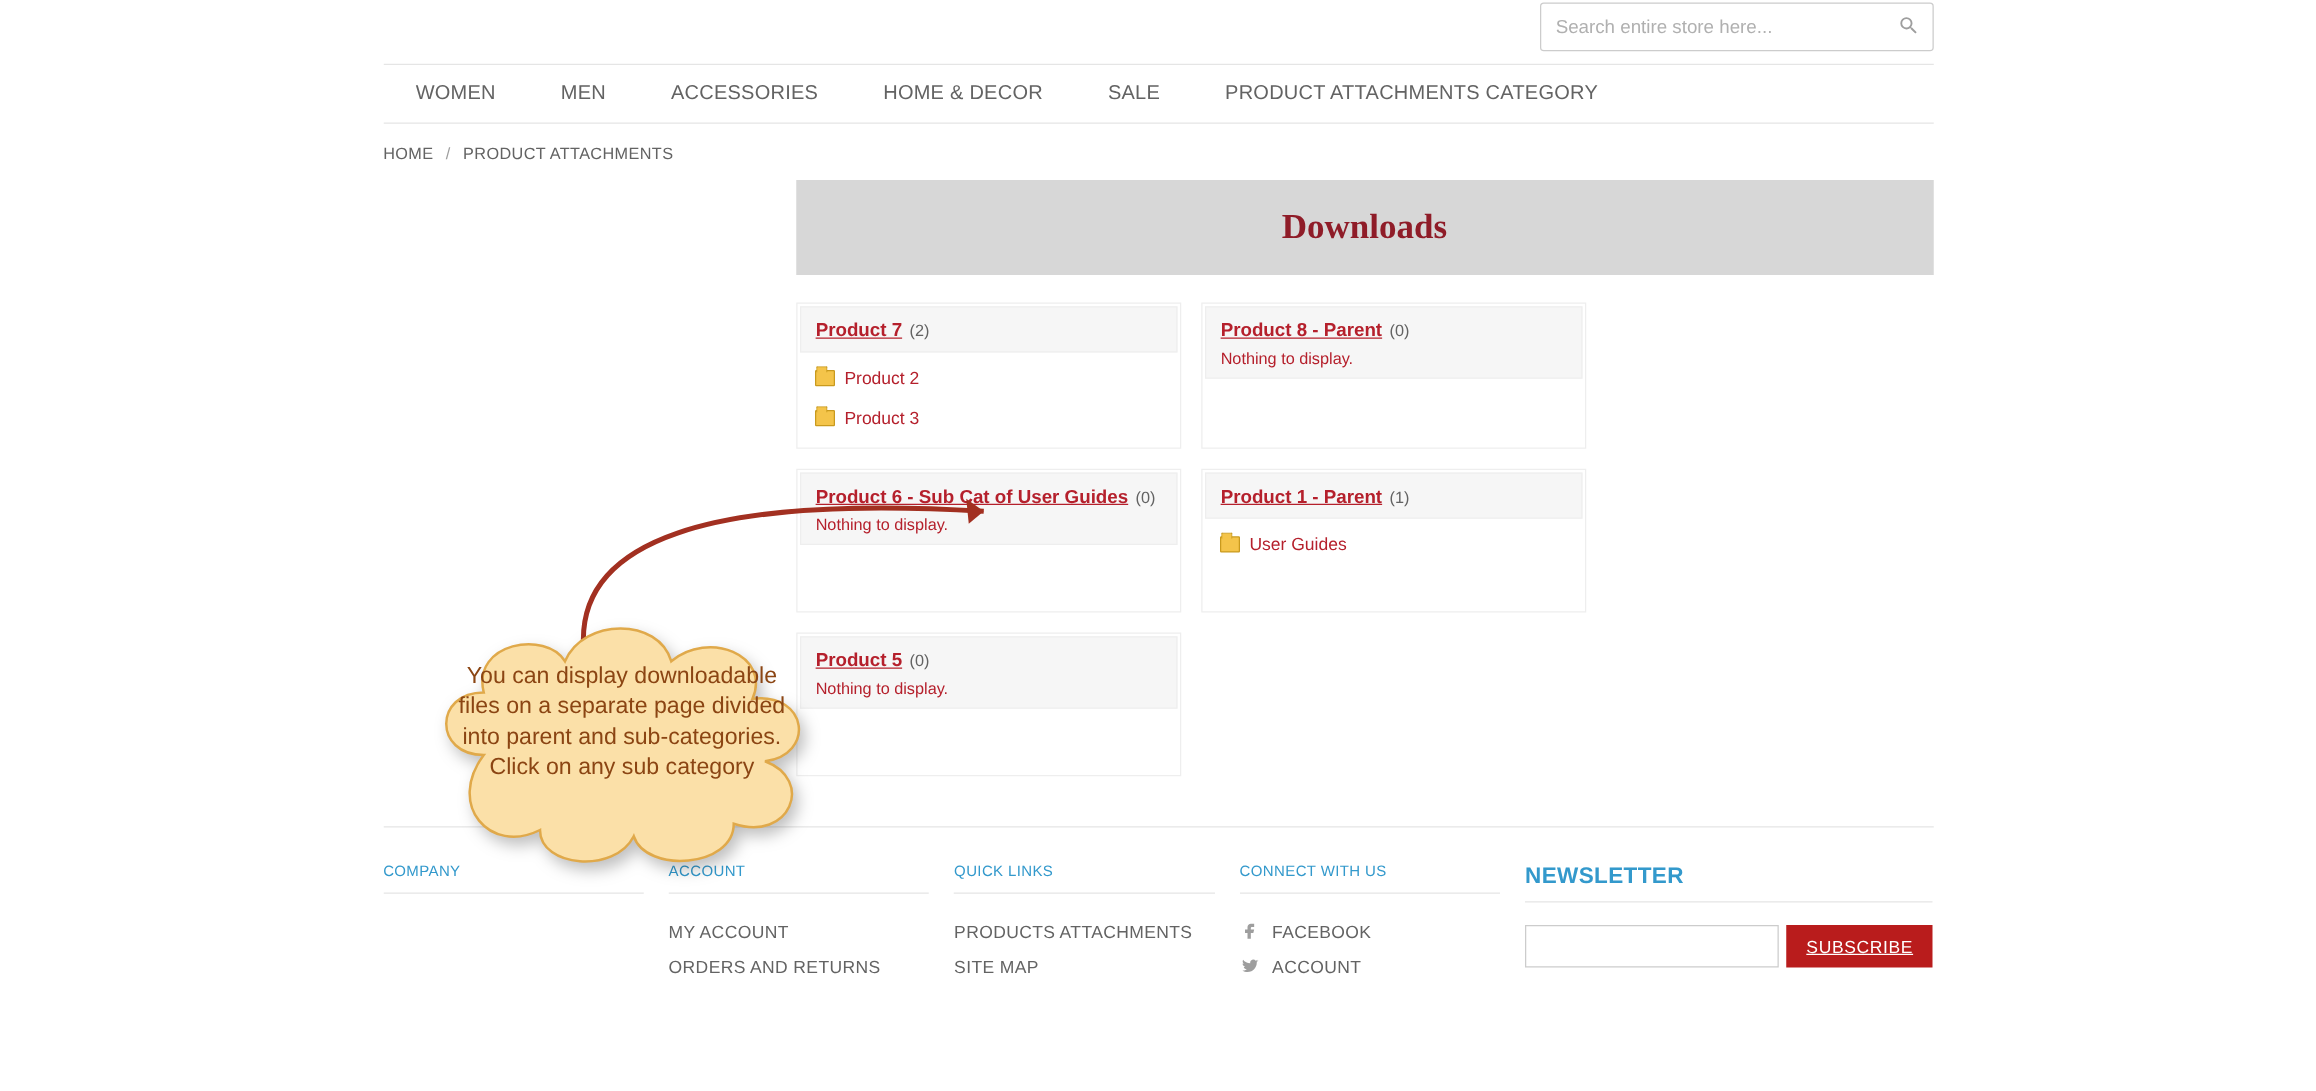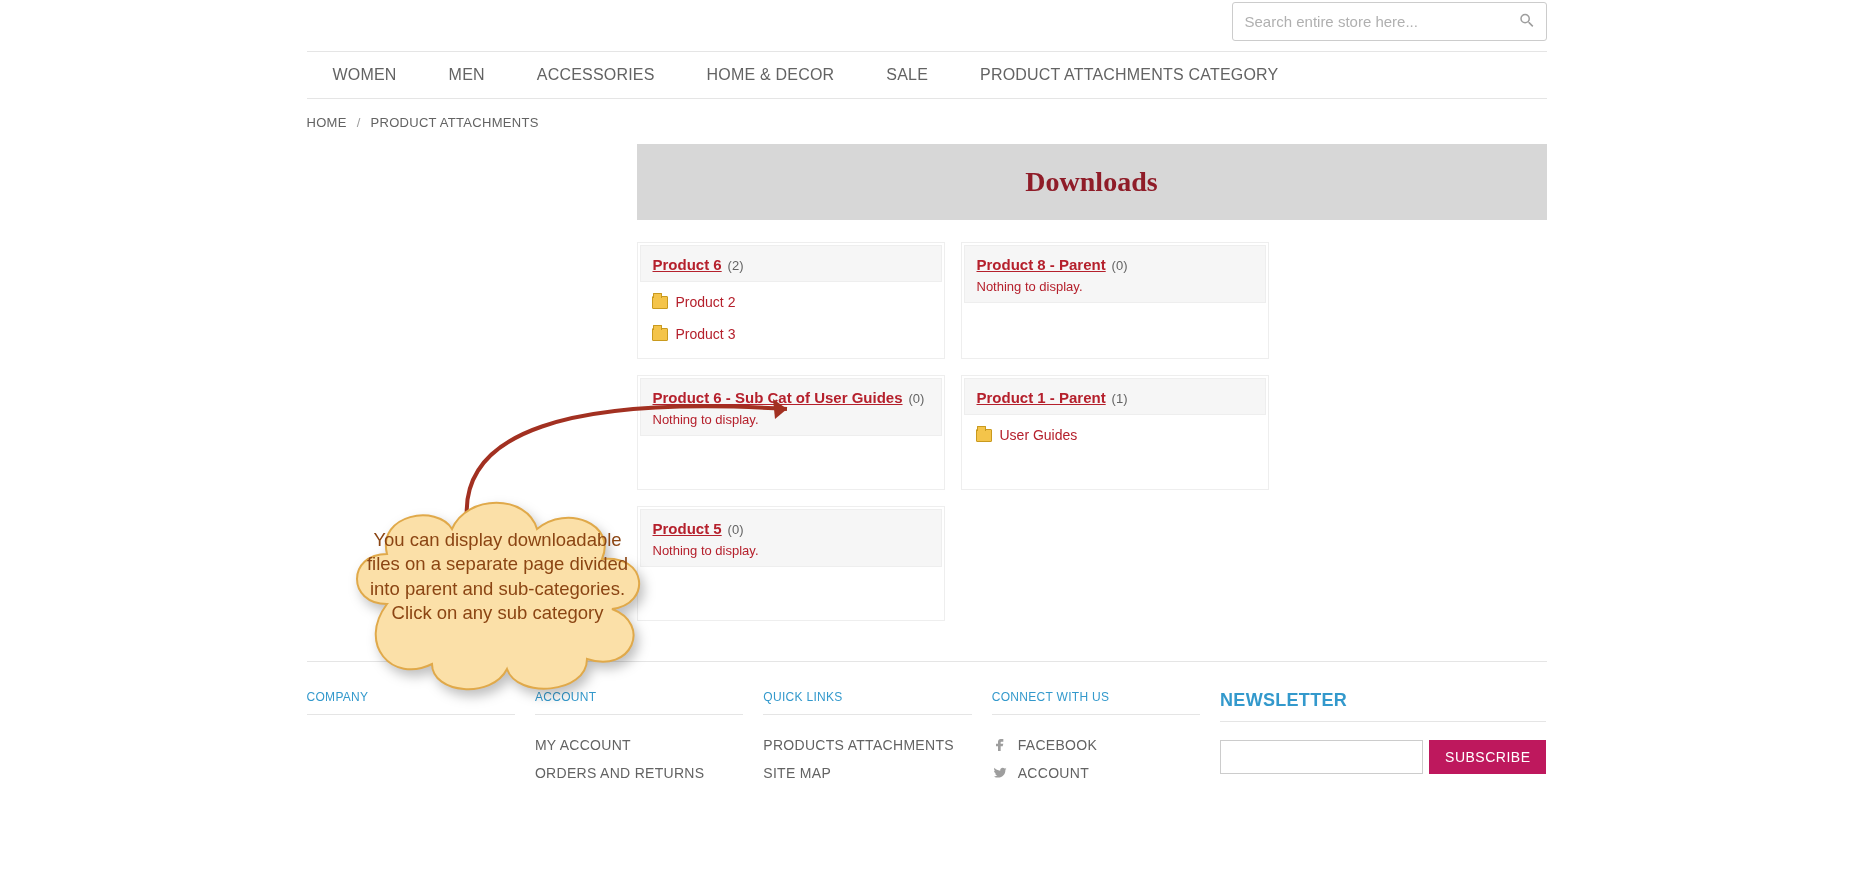--- a/index.html
+++ b/index.html
@@ -101,22 +101,22 @@
 .fcol ul li a { color: #636363; text-decoration: none; font-size: 14px; letter-spacing: .3px; }
 .social li { display: flex; align-items: center; gap: 10px; }
 .social-icon { width: 16px; height: 16px; fill: #9e9e9e; }
 
 .newsletter h3 {
   color: #3399cc; font-weight: 700; font-size: 18px; letter-spacing: .3px; margin-bottom: 18px;
 }
 .nl-row { display: flex; gap: 6px; }
 .nl-input { flex: 1; border: 1px solid #ccc; padding: 8px 10px; font-size: 14px; outline: none; }
 .nl-btn {
-  background: #be185d; color: #fff; border: none; padding: 0 16px;
-  font-size: 14px; letter-spacing: .5px; cursor: pointer;
+  background: #b91c1c; color: #fff; border: none; padding: 0 16px;
+  font-size: 14px; letter-spacing: .5px; cursor: pointer; text-decoration: underline;
 }
 </style>
 </head>
 <body>
 
 <div class="container">
   <div class="header-search">
     <div class="search-wrap">
       <input class="search-input" type="text" placeholder="Search entire store here..." style="">
       <button class="search-btn">
@@ -146,21 +146,21 @@
 
   <div class="main-area">
     <div class="left-col"></div>
     <div class="right-col">
       <div class="downloads-title">
         <h1>Downloads</h1>
       </div>
 
       <div class="cards" id="cards-root">
           <div class="card">
-            <div class="card-header"><a href="#" class="card-title">Product 6</a> <span class="card-count">(2)</span></div>
+            <div class="card-header"><a href="#" class="card-title">Product 7</a> <span class="card-count">(2)</span></div>
             <div class="card-body">
               <a class="row-link" href="#">
                 <span class="folder-icon"></span>
                 <span>Product 2</span>
               </a>
               <a class="row-link" href="#">
                 <span class="folder-icon"></span>
                 <span>Product 3</span>
               </a>
             </div>

